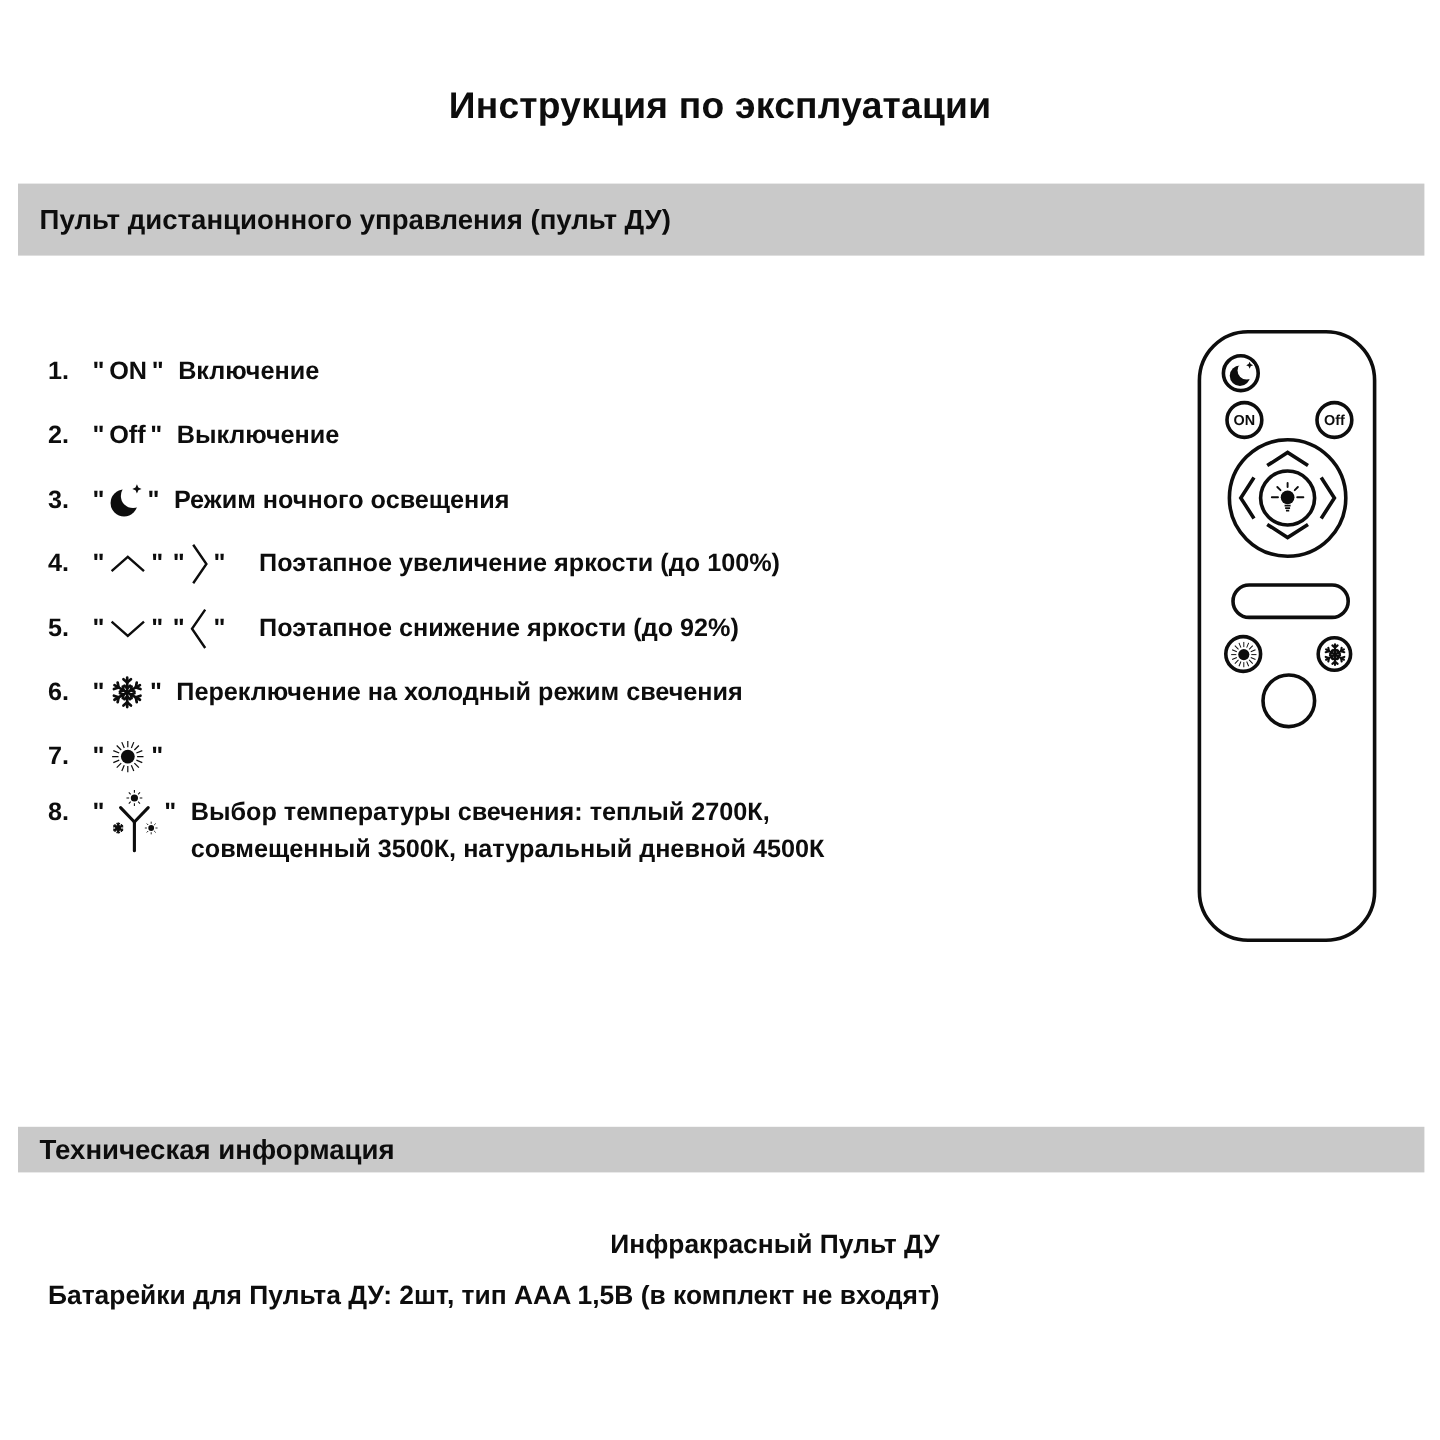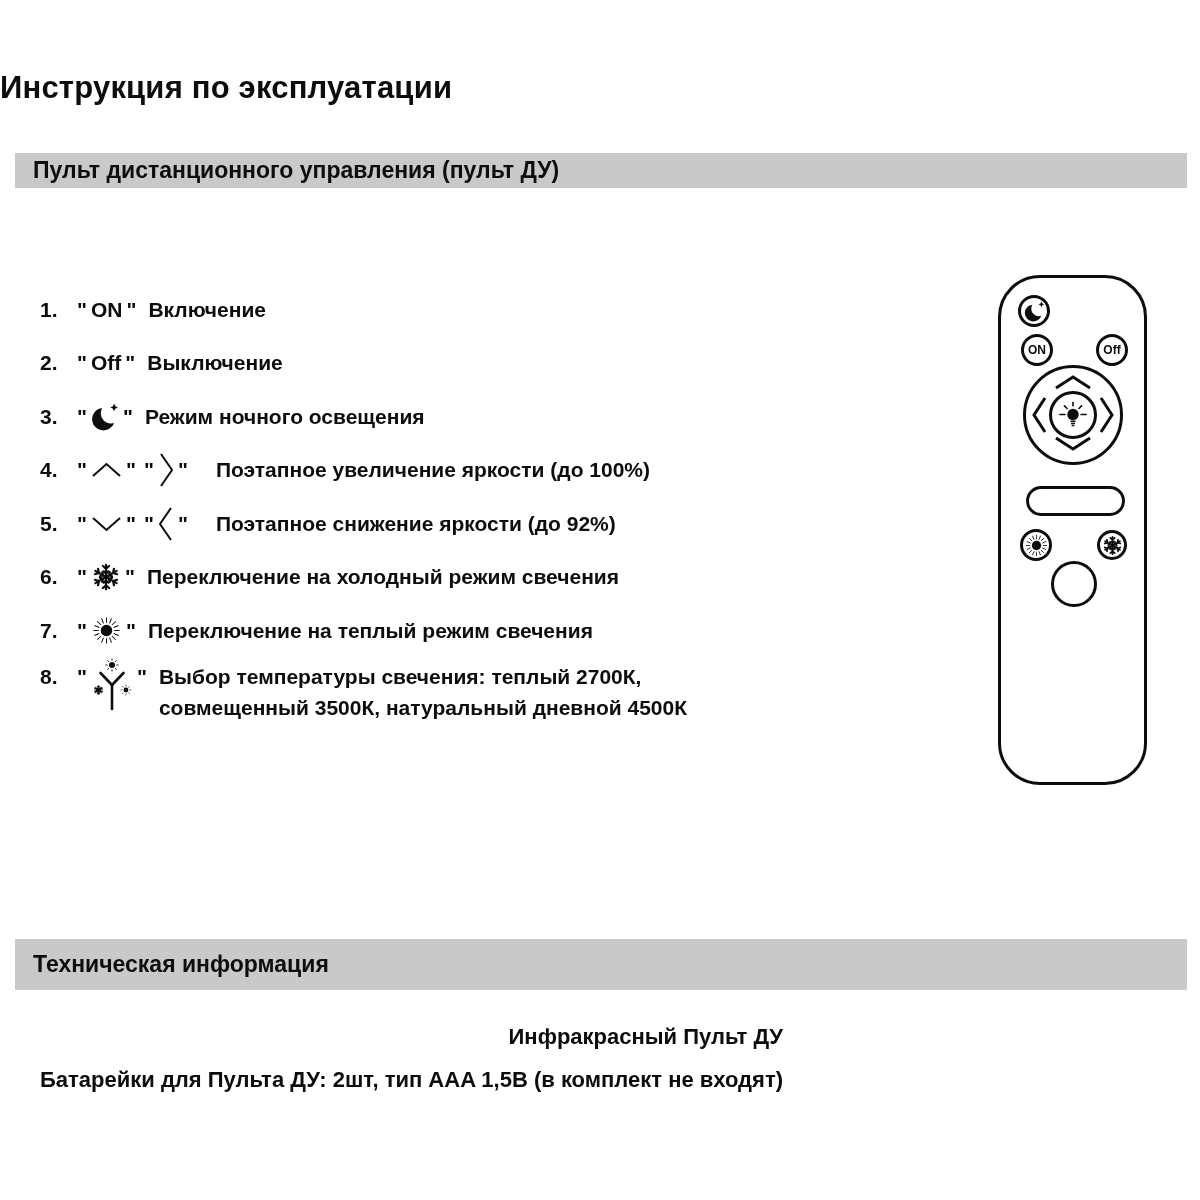--- a/index.html
+++ b/index.html
@@ -1,27 +1,27 @@
 <!DOCTYPE html>
 <html><head>
 <meta charset="utf-8">
 <style>
   * { margin:0; padding:0; box-sizing:border-box; }
   html,body { width:1200px; height:1200px; background:#fff; overflow:hidden;
               font-family:"Liberation Sans", sans-serif; color:#0d0d0d; }
   .page { position:relative; width:1200px; height:1200px; background:#fff; }
 
   .doc-title { position:absolute; top:70px; left:0; width:1200px;
-               font-size:31px; font-weight:bold; letter-spacing:.2px; }
-
-  .section-bar { position:absolute; left:15px; right:13px; height:35px;
+               text-align:center; font-size:31px; font-weight:bold; letter-spacing:.2px; }
+
+  .section-bar { position:absolute; left:15px; right:13px; height:60px;
                  background:#c9c9c9; display:flex; align-items:center;
                  padding-left:18px; font-size:23px; font-weight:bold; }
   .bar-remote { top:153px; }
-  .bar-tech   { top:939px; height:51px; }
+  .bar-tech   { top:939px; height:38px; }
 
   .instr-list { position:absolute; left:40px; top:283px; width:900px; }
   .row { display:flex; align-items:center; height:53.5px; font-size:21px; font-weight:bold; white-space:nowrap; }
   .row .num { width:33px; flex:0 0 auto; }
   .q { margin:0 4px; }
   .txt { margin-left:8px; }
   .txt-wide { margin-left:24px; }
   .icon-wrap { display:inline-flex; align-items:center; justify-content:center; }
 
   .row8 { display:flex; align-items:flex-start; margin-top:3px;
@@ -213,21 +213,20 @@
 
     <div class="row">
       <span class="num">7.</span>
       <span class="q">"</span>
       <span class="icon-wrap">
         <svg width="31" height="31" viewBox="0 0 28 28">
             <use href="#sun16"></use>
           </svg>
       </span>
       <span class="q">"</span>
-      <span class="txt">Переключение на теплый режим свечения</span>
     </div>
 
     <div class="row8">
       <span class="num">8.</span>
       <span class="q">"</span>
       <span class="icon-wrap">
         <svg width="42" height="56" viewBox="0 0 42 56">
           <g stroke-width="2.6" stroke-linecap="round" fill="none">
             <line x1="21" y1="28" x2="21" y2="52"></line>
             <line x1="21" y1="28" x2="9.5" y2="16"></line>

